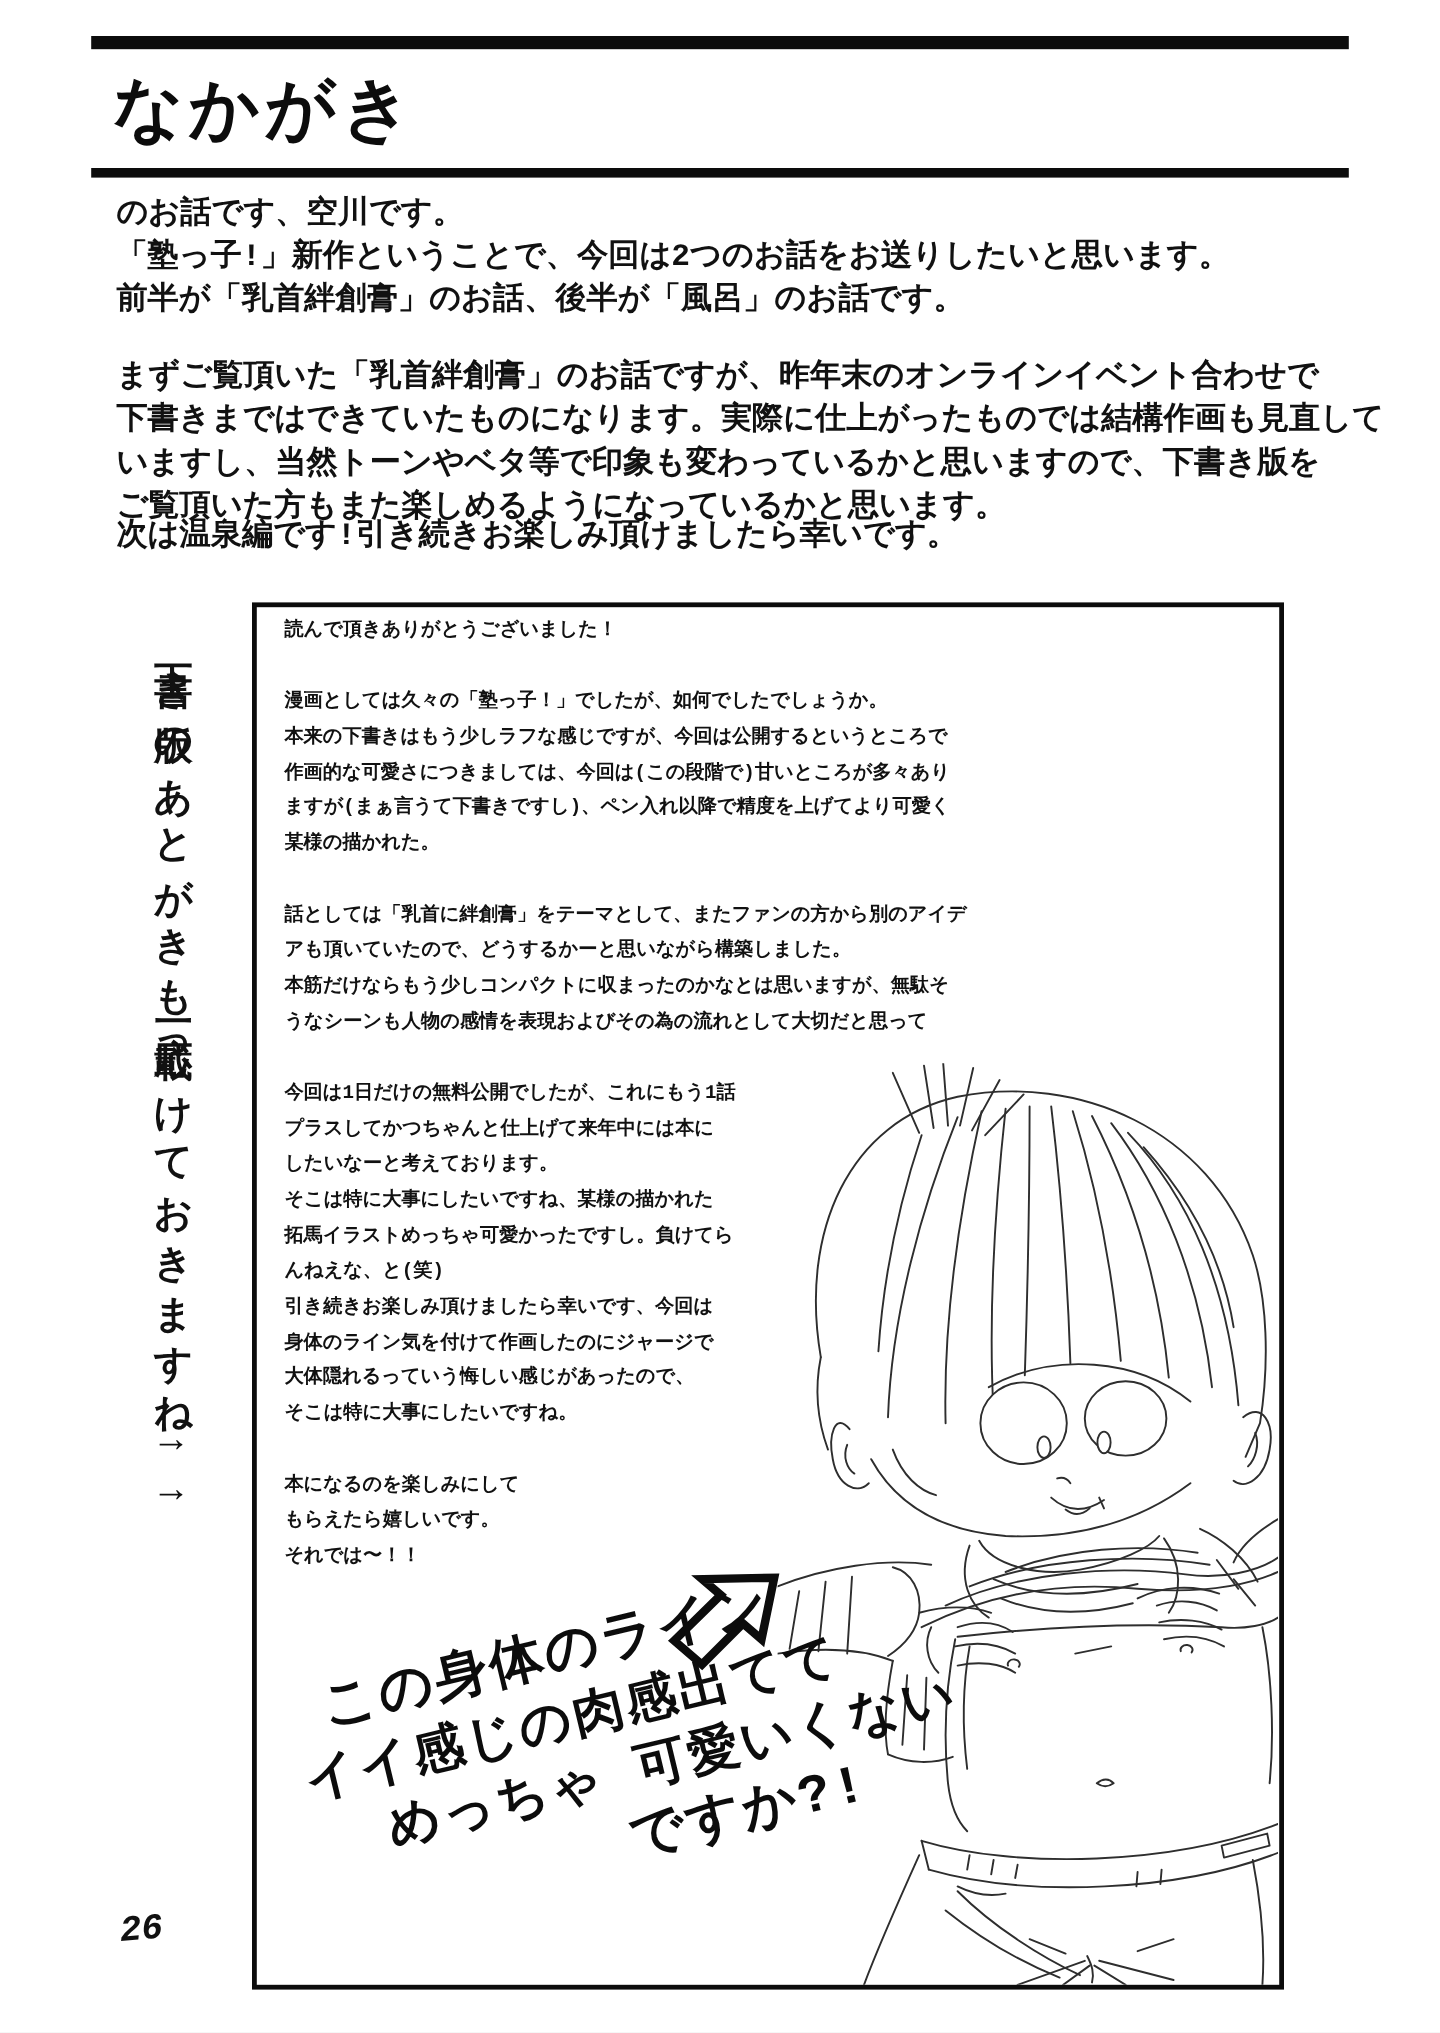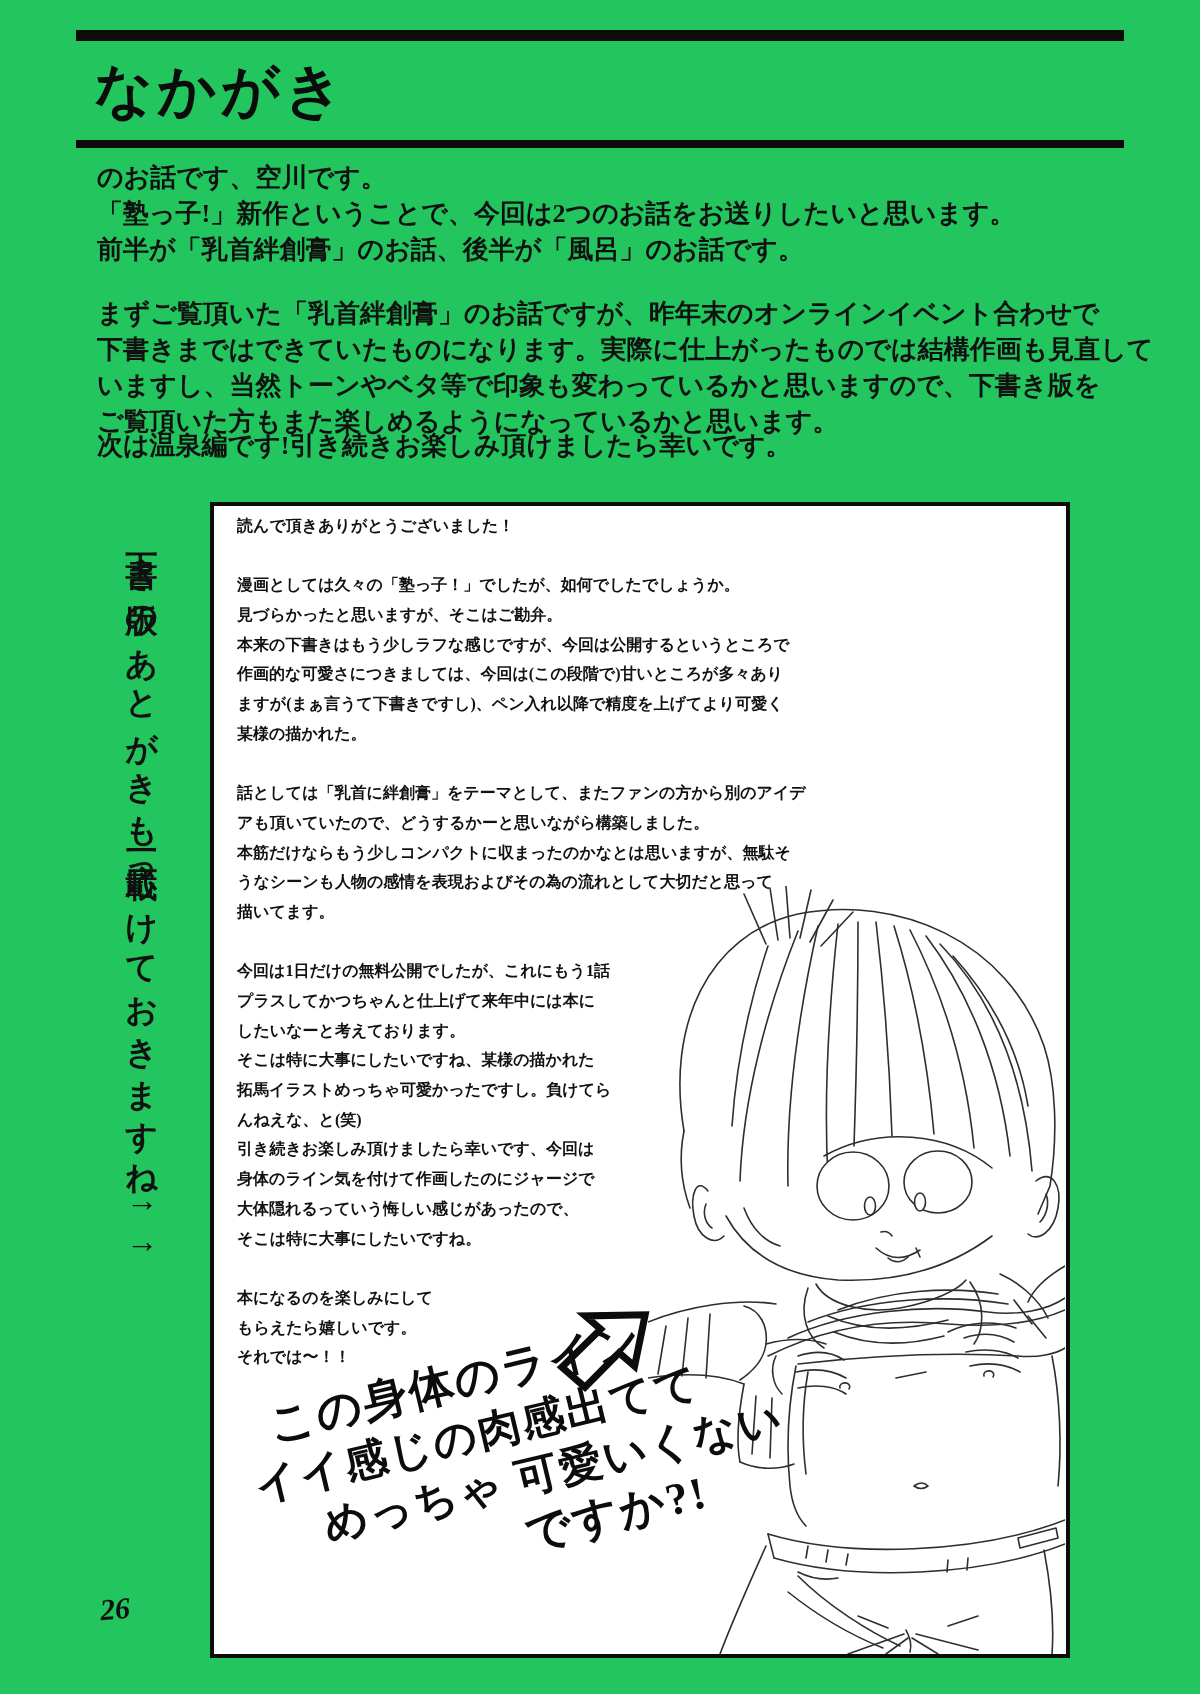--- a/index.html
+++ b/index.html
@@ -1,19 +1,19 @@
 <!DOCTYPE html>
 <html><head>
 <meta charset="utf-8">
 <style>
   html,body{margin:0;padding:0;background:#e8e8e8;}
   .page{
     position:relative;width:1200px;height:1694px;margin:0 auto;
-    background:#22c55e;color:#111;overflow:hidden;
-    font-family:Liberation Serif, serif;
+    background:#ffffff;color:#111;overflow:hidden;
+    font-family:Liberation Mono, monospace;
   }
   .rule{position:absolute;background:#0c0c0c;}
   .rule-top{left:76px;top:30px;width:1048px;height:11px;}
   .rule-mid{left:76px;top:140px;width:1048px;height:8px;}
   .page-title{
     position:absolute;left:94px;top:52px;font-size:58px;font-weight:900;
     letter-spacing:4px;color:#0c0c0c;
   }
   .intro{position:absolute;left:97px;width:1040px;font-size:26px;font-weight:600;}
   .intro .line{height:36px;line-height:36px;white-space:nowrap;}
@@ -74,31 +74,29 @@
     </div>
 
   <div class="vnote">下書き版のあとがきも一応載っけておきますね→→</div>
 
   <div class="afterword-box"></div>
 
   <div class="afterword-text">
       <div class="line">読んで頂きありがとうございました！</div>
       <div class="line"></div>
       <div class="line">漫画としては久々の「塾っ子！」でしたが、如何でしたでしょうか。</div>
-      <div class="line">見づらかったと思いますが、そこはご勘弁。</div>
       <div class="line">本来の下書きはもう少しラフな感じですが、今回は公開するというところで</div>
       <div class="line">作画的な可愛さにつきましては、今回は(この段階で)甘いところが多々あり</div>
       <div class="line">ますが(まぁ言うて下書きですし)、ペン入れ以降で精度を上げてより可愛く</div>
       <div class="line">某様の描かれた。</div>
       <div class="line"></div>
       <div class="line">話としては「乳首に絆創膏」をテーマとして、またファンの方から別のアイデ</div>
       <div class="line">アも頂いていたので、どうするかーと思いながら構築しました。</div>
       <div class="line">本筋だけならもう少しコンパクトに収まったのかなとは思いますが、無駄そ</div>
       <div class="line">うなシーンも人物の感情を表現およびその為の流れとして大切だと思って</div>
-      <div class="line">描いてます。</div>
       <div class="line"></div>
       <div class="line">今回は1日だけの無料公開でしたが、これにもう1話</div>
       <div class="line">プラスしてかつちゃんと仕上げて来年中には本に</div>
       <div class="line">したいなーと考えております。</div>
       <div class="line">そこは特に大事にしたいですね、某様の描かれた</div>
       <div class="line">拓馬イラストめっちゃ可愛かったですし。負けてら</div>
       <div class="line">んねえな、と(笑)</div>
       <div class="line">引き続きお楽しみ頂けましたら幸いです、今回は</div>
       <div class="line">身体のライン気を付けて作画したのにジャージで</div>
       <div class="line">大体隠れるっていう悔しい感じがあったので、</div>

